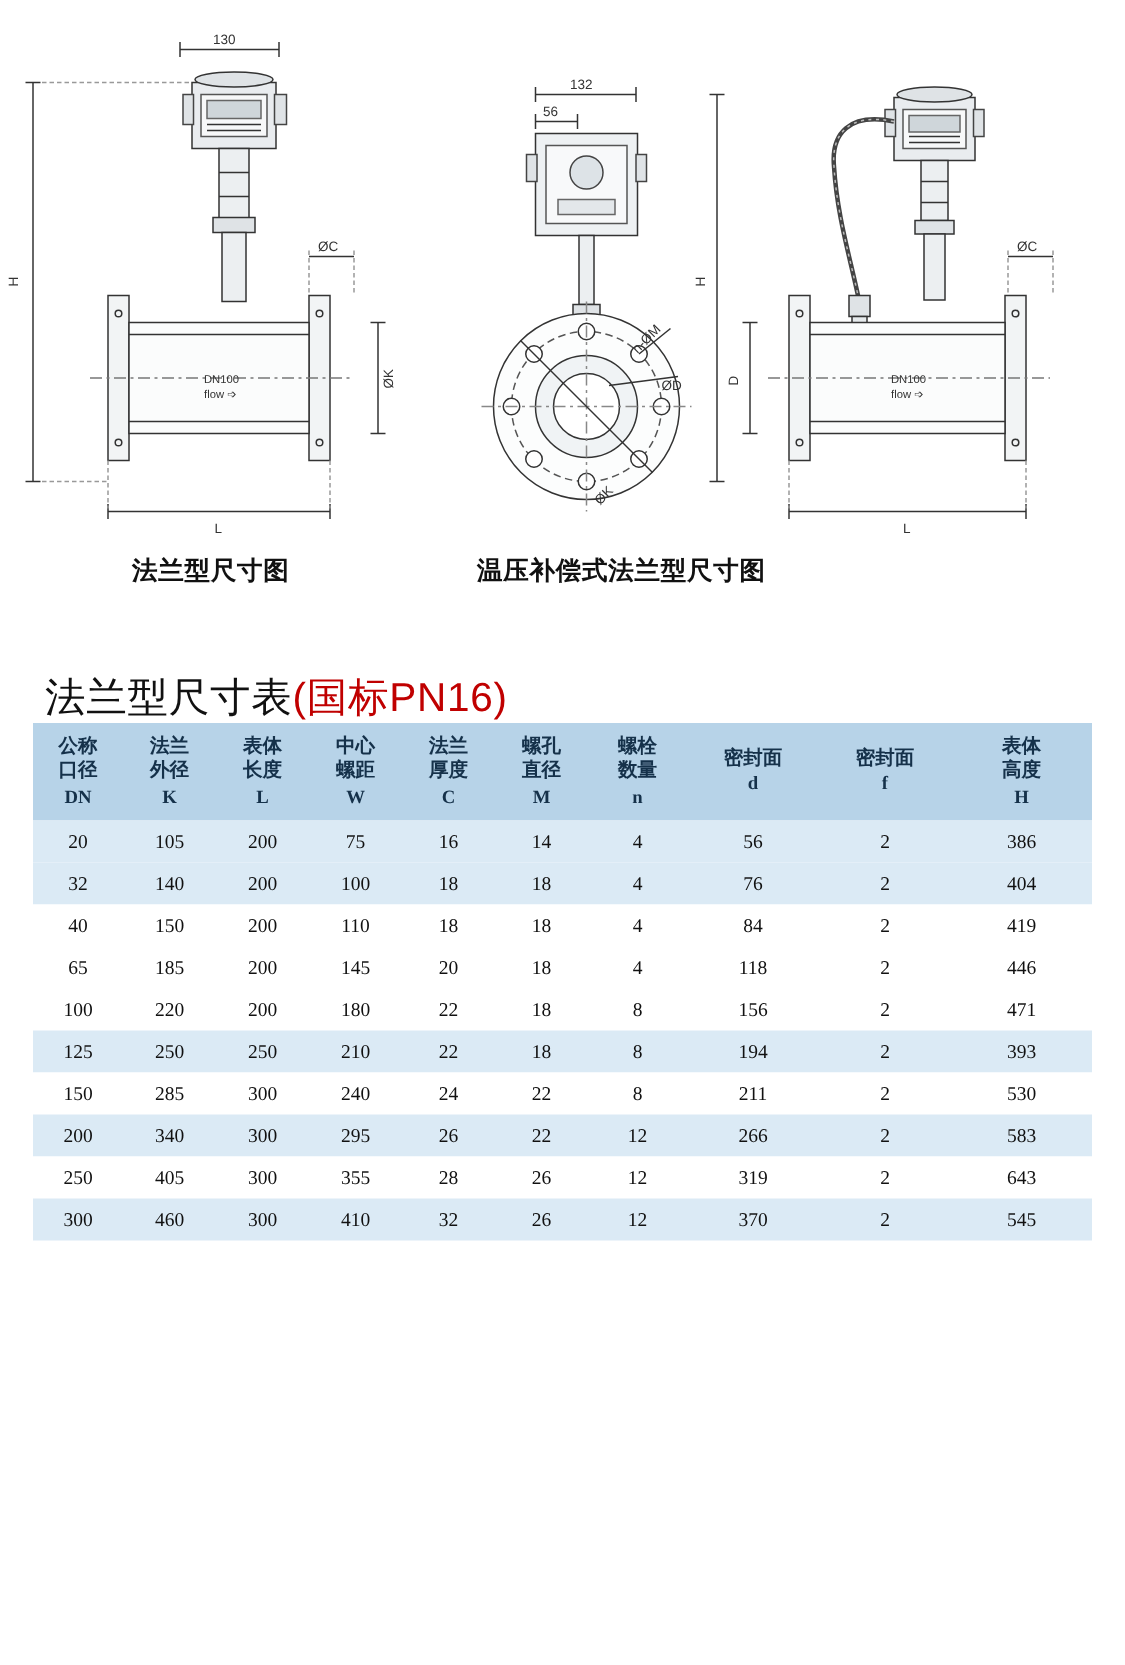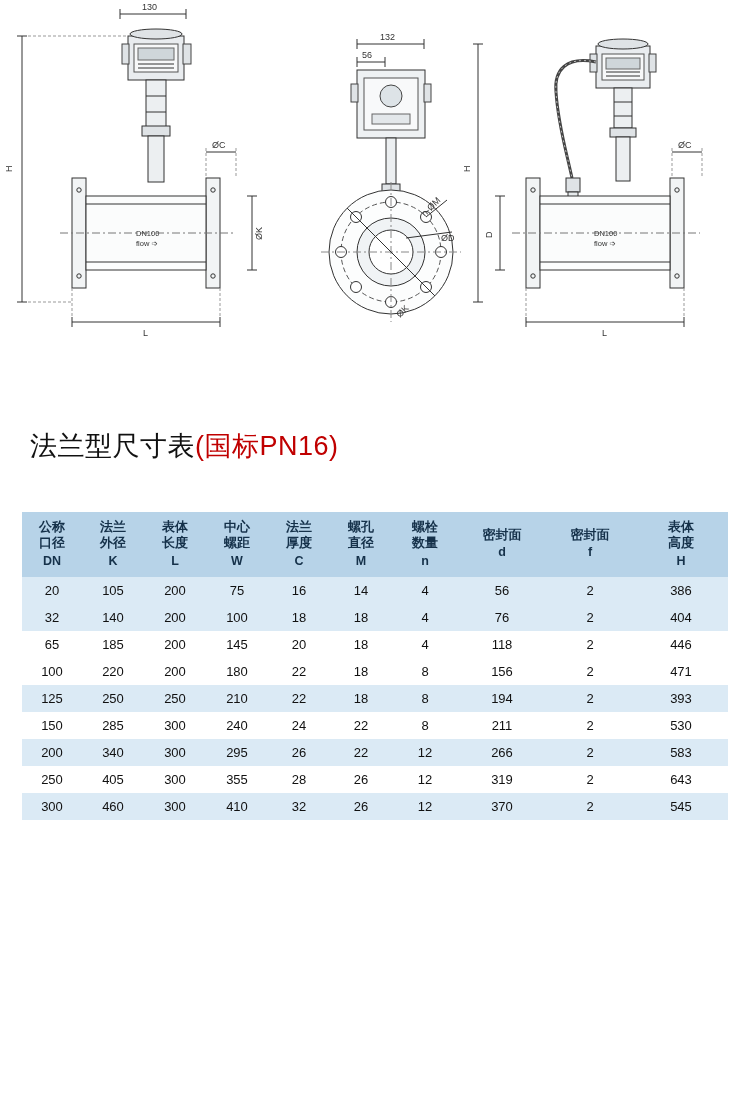--- a/index.html
+++ b/index.html
@@ -19,20 +19,21 @@
     width: 750px;
     height: 1110px;
     position: relative;
   }
 
   
   .drawings {
     position: relative;
     width: 642px;
     height: 350px;
+    margin-top: 19px;
   }
   .drawing-svg {
     position: absolute;
     left: 0;
     top: 0;
   }
   .captions {
     position: relative;
     width: 750px;
     height: 40px;
@@ -58,22 +59,23 @@
     letter-spacing: 0.5px;
   }
   .section-title .accent {
     color: #c00000;
   }
 
   
   .table-wrap {
     position: absolute;
     left: 22px;
-    top: 512px;
+    top: 463px;
     width: 706px;
+    font-family: Liberation Serif, serif;
   }
   table.dim {
     border-collapse: collapse;
     width: 706px;
     table-layout: fixed;
   }
   table.dim th {
     background: #b7d3e8;
     color: #15314a;
     font-size: 13px;
@@ -301,20 +303,24 @@
         <line x1="526" y1="322" x2="684" y2="322"></line>
         <line x1="526" y1="317" x2="526" y2="327"></line>
         <line x1="684" y1="317" x2="684" y2="327"></line>
         <text class="dimlbl" x="602" y="336" stroke="none" fill="#333">L</text>
         <line x1="526" y1="288" x2="526" y2="320" stroke-dasharray="3,2" stroke="#999"></line>
         <line x1="684" y1="288" x2="684" y2="320" stroke-dasharray="3,2" stroke="#999"></line>
       </g>
     </svg>
   </div>
 
+  <div class="captions">
+    <div class="caption c1">法兰型尺寸图</div>
+    <div class="caption c2">温压补偿式法兰型尺寸图</div>
+  </div>
 
   <div class="section-title">
     <span>法兰型尺寸表</span><span class="accent">(国标PN16)</span>
   </div>
 
   <div class="table-wrap">
     <table class="dim">
       <colgroup>
         <col class="c0">
           <col class="c1">
@@ -398,20 +404,32 @@
           <td>200</td>
           <td>100</td>
           <td>18</td>
           <td>18</td>
           <td>4</td>
           <td>76</td>
           <td>2</td>
           <td>404</td>
         </tr>
         <tr class="odd">
+          <td>40</td>
+          <td>150</td>
+          <td>200</td>
+          <td>110</td>
+          <td>18</td>
+          <td>18</td>
+          <td>4</td>
+          <td>84</td>
+          <td>2</td>
+          <td>419</td>
+        </tr>
+        <tr class="odd">
           <td>65</td>
           <td>185</td>
           <td>200</td>
           <td>145</td>
           <td>20</td>
           <td>18</td>
           <td>4</td>
           <td>118</td>
           <td>2</td>
           <td>446</td>

